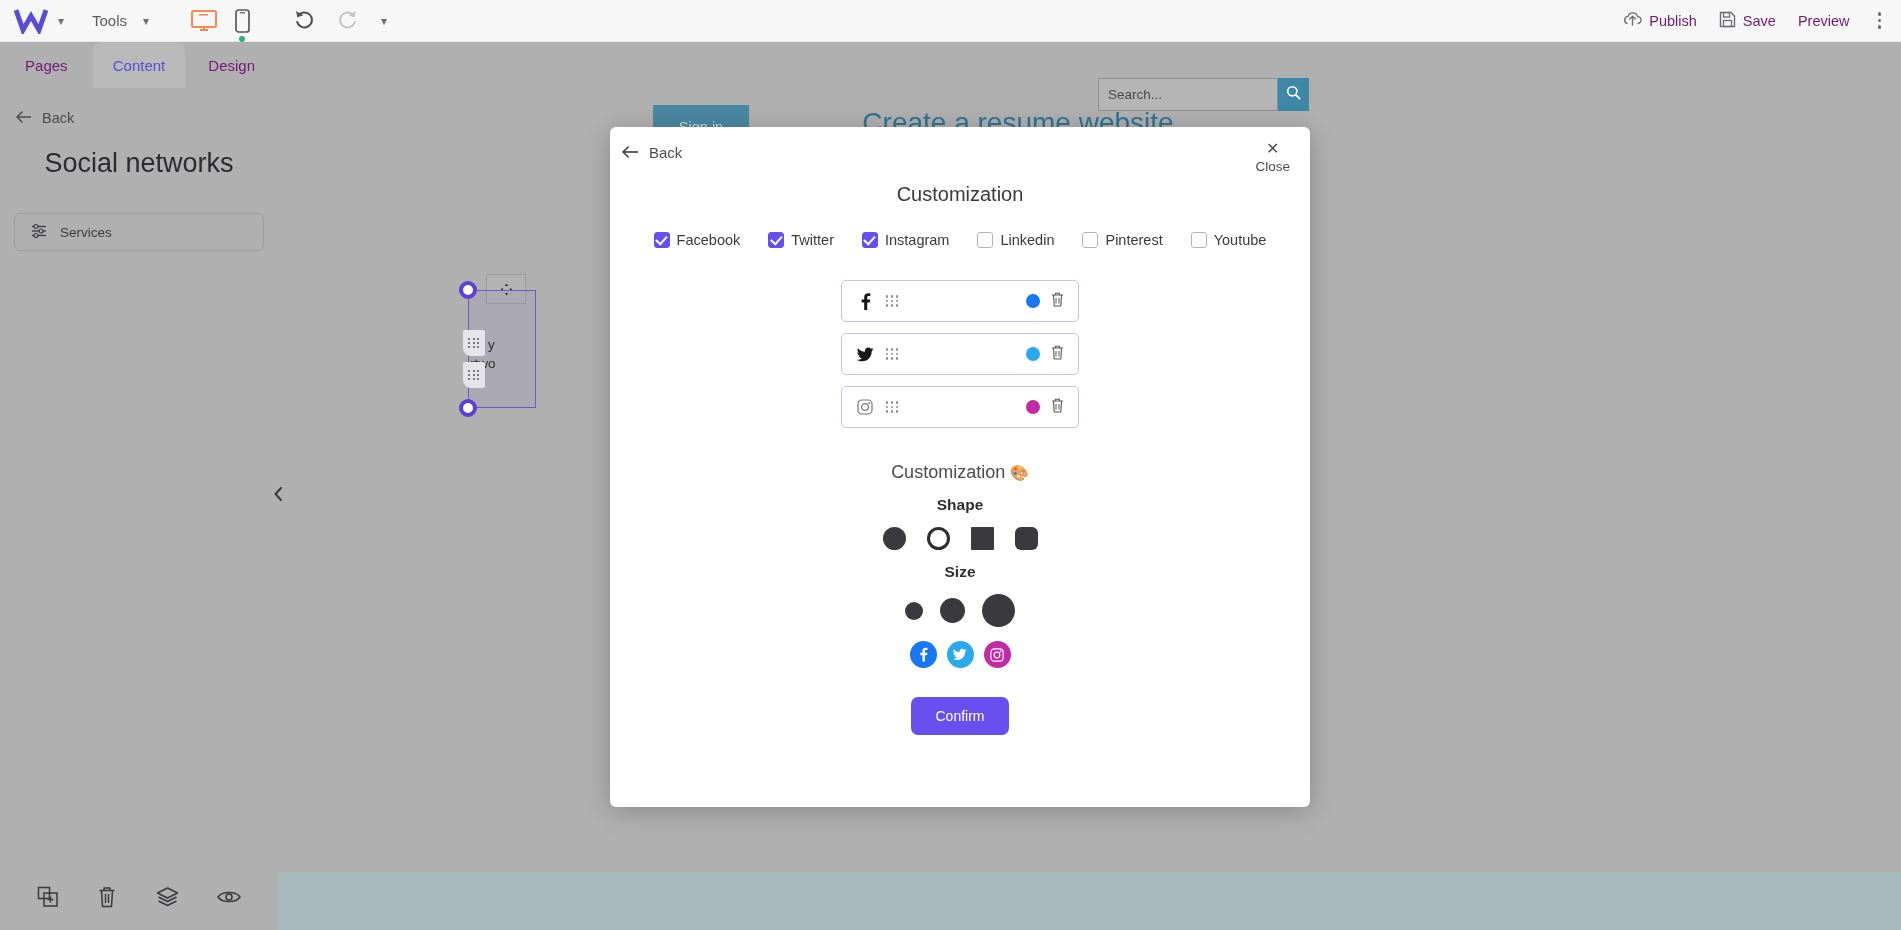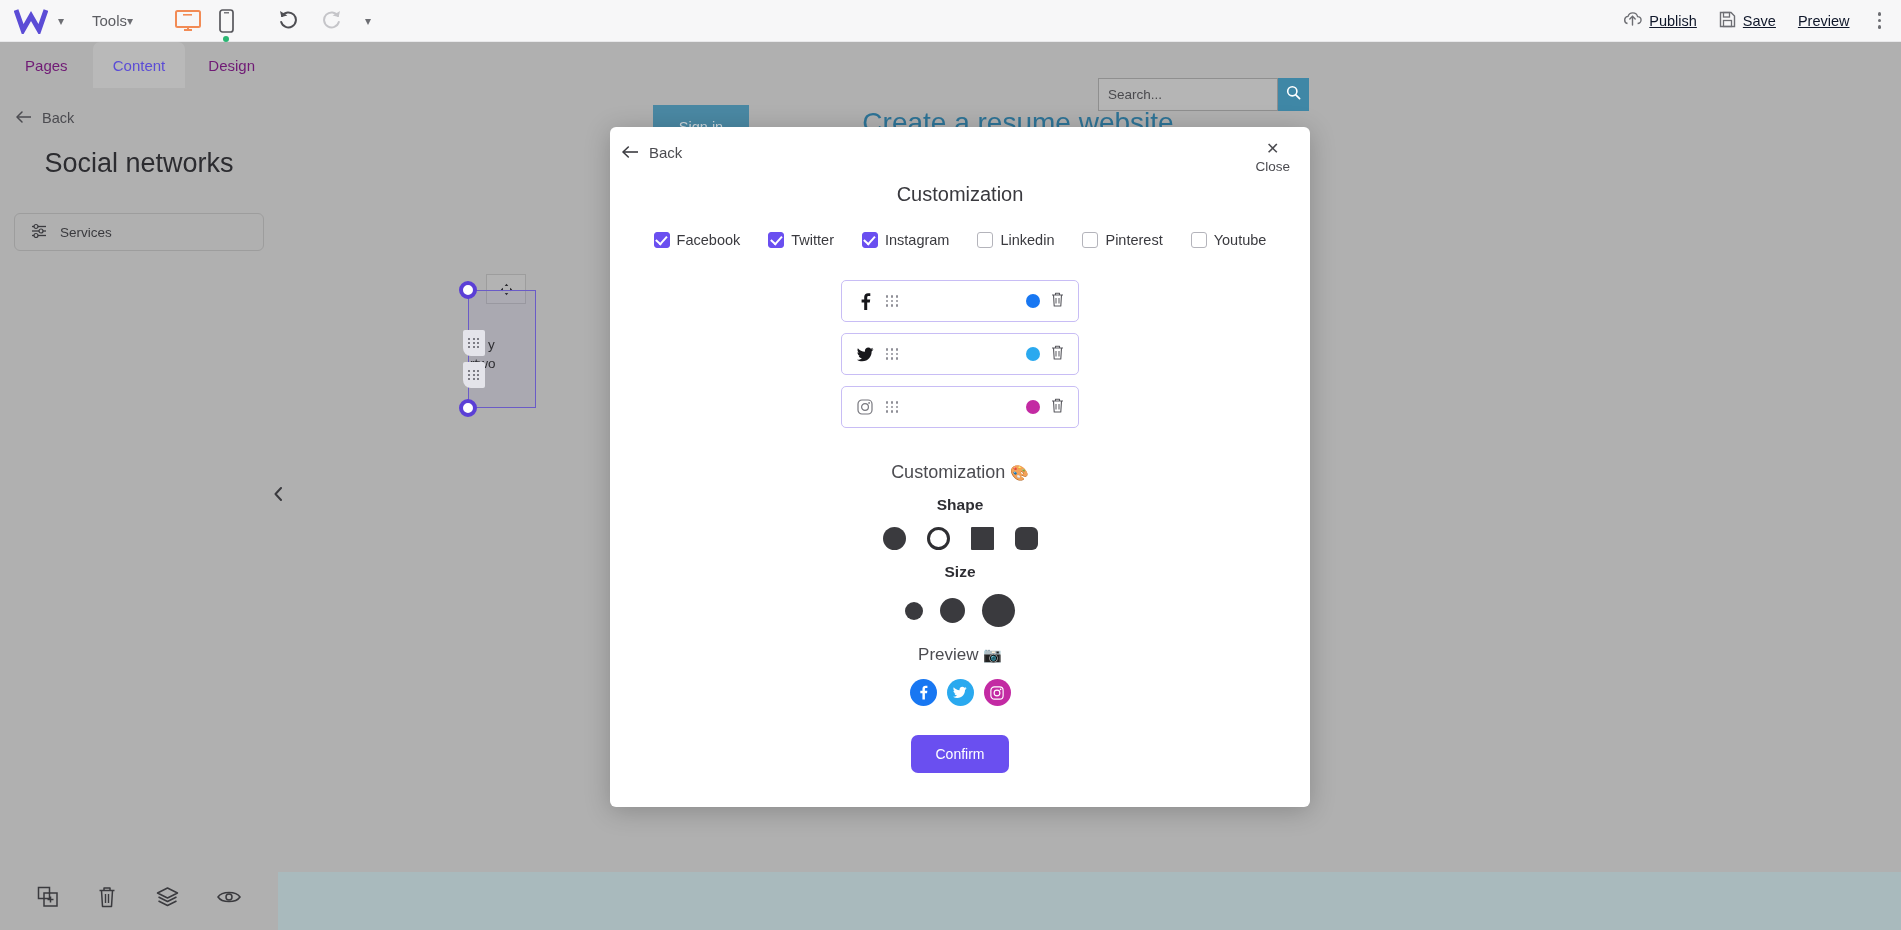--- a/index.html
+++ b/index.html
@@ -16,28 +16,28 @@
     position: absolute; top: 0; left: 0;
     width: 1901px; height: 42px;
     background: #f7f7f8;
     display: flex; align-items: center;
     border-bottom: 1px solid #e8e8ea;
     z-index: 30;
   }
   .logo-wrap { display:flex; align-items:center; padding-left: 14px; gap: 10px;}
   .logo-w { width: 34px; height: 26px; position: relative; }
   .chev { color: #6d6e73; font-size: 12px; line-height: 1; }
-  .tools-btn { display:flex; align-items:center; gap:0; margin-left: 28px; color:#5c5d62; font-size:15px; }
+  .tools-btn { display:flex; align-items:center; gap:16px; margin-left: 28px; color:#5c5d62; font-size:15px; }
   .device-group { display:flex; align-items:center; gap: 18px; margin-left: 42px; }
   .mon-icon { position: relative; width: 26px; height: 22px; }
   .mob-icon { position: relative; width: 14px; height: 24px; }
   .dot-green { position:absolute; width:6px; height:6px; border-radius:50%; background:#2ab673; left:50%; transform:translateX(-50%); bottom:-9px;}
   .undo-group { display:flex; align-items:center; gap: 22px; margin-left: 44px; }
   .topbar-right { margin-left: auto; display:flex; align-items:center; gap: 22px; padding-right: 14px; }
-  .tb-item { display:flex; align-items:center; gap:7px; color:#0f172a; font-size:14.5px;text-decoration:underline; }
+  .tb-item { display:flex; align-items:center; gap:7px; color:#701a75; font-size:14.5px; }
   .kebab { display:flex; flex-direction:column; gap:3px; padding: 0 6px;}
   .kebab i { width:3.5px; height:3.5px; background:#6d6e73; border-radius:50%; display:block;}
 
   
   .leftpanel {
     position: absolute; top: 42px; left: 0;
     width: 278px; height: 888px;
     background: #b0b0b0;
     z-index: 20;
   }
@@ -568,24 +568,20 @@
       <span class="sh rounded"></span>
     </div>
 
     <div class="sec-h">Size</div>
     <div class="size-row">
       <span class="sz s1"></span>
       <span class="sz s2"></span>
       <span class="sz s3"></span>
     </div>
 
-    <div class="prev-h">
-      <span>Preview</span>
-      <span class="emoji">📷</span>
-    </div>
 
     <div class="prev-row">
       <span class="prev-icn" style="background:#1877f2">
         <svg width="9" height="15" viewBox="0 0 11 17">
           <path d="M7.2 17 V9.4 H9.8 L10.2 6.4 H7.2 V4.5 C7.2 3.6 7.4 3 8.7 3 H10.3 V0.3 C10 0.3 9.1 0.2 8 0.2 C5.8 0.2 4.2 1.5 4.2 4.1 V6.4 H1.6 V9.4 H4.2 V17 Z" fill="#fff"></path>
         </svg>
       </span>
       <span class="prev-icn" style="background:#2aa9ef">
         <svg width="14" height="13" viewBox="0 0 17 15">
           <path d="M16.5 2.1 C15.9 2.4 15.2 2.6 14.5 2.7 C15.2 2.3 15.8 1.6 16.1 0.8 C15.4 1.2 14.7 1.5 13.9 1.7 C13.2 1 12.3 0.6 11.3 0.6 C9.4 0.6 7.9 2.1 7.9 4 C7.9 4.3 7.9 4.5 8 4.8 C5.1 4.6 2.6 3.3 0.9 1.2 C0.6 1.7 0.5 2.3 0.5 2.9 C0.5 4.1 1.1 5.1 2 5.7 C1.5 5.7 0.9 5.5 0.5 5.3 C0.5 5.3 0.5 5.3 0.5 5.4 C0.5 7 1.7 8.4 3.2 8.7 C2.9 8.8 2.6 8.8 2.3 8.8 C2.1 8.8 1.9 8.8 1.7 8.8 C2.1 10.2 3.4 11.2 4.9 11.2 C3.7 12.2 2.2 12.7 0.6 12.7 C0.4 12.7 0.2 12.7 0 12.7 C1.5 13.7 3.3 14.2 5.2 14.2 C11.3 14.2 14.6 9.2 14.6 4.9 C14.6 4.8 14.6 4.6 14.6 4.5 C15.3 4 15.9 3.1 16.5 2.1 Z" fill="#fff"></path>

